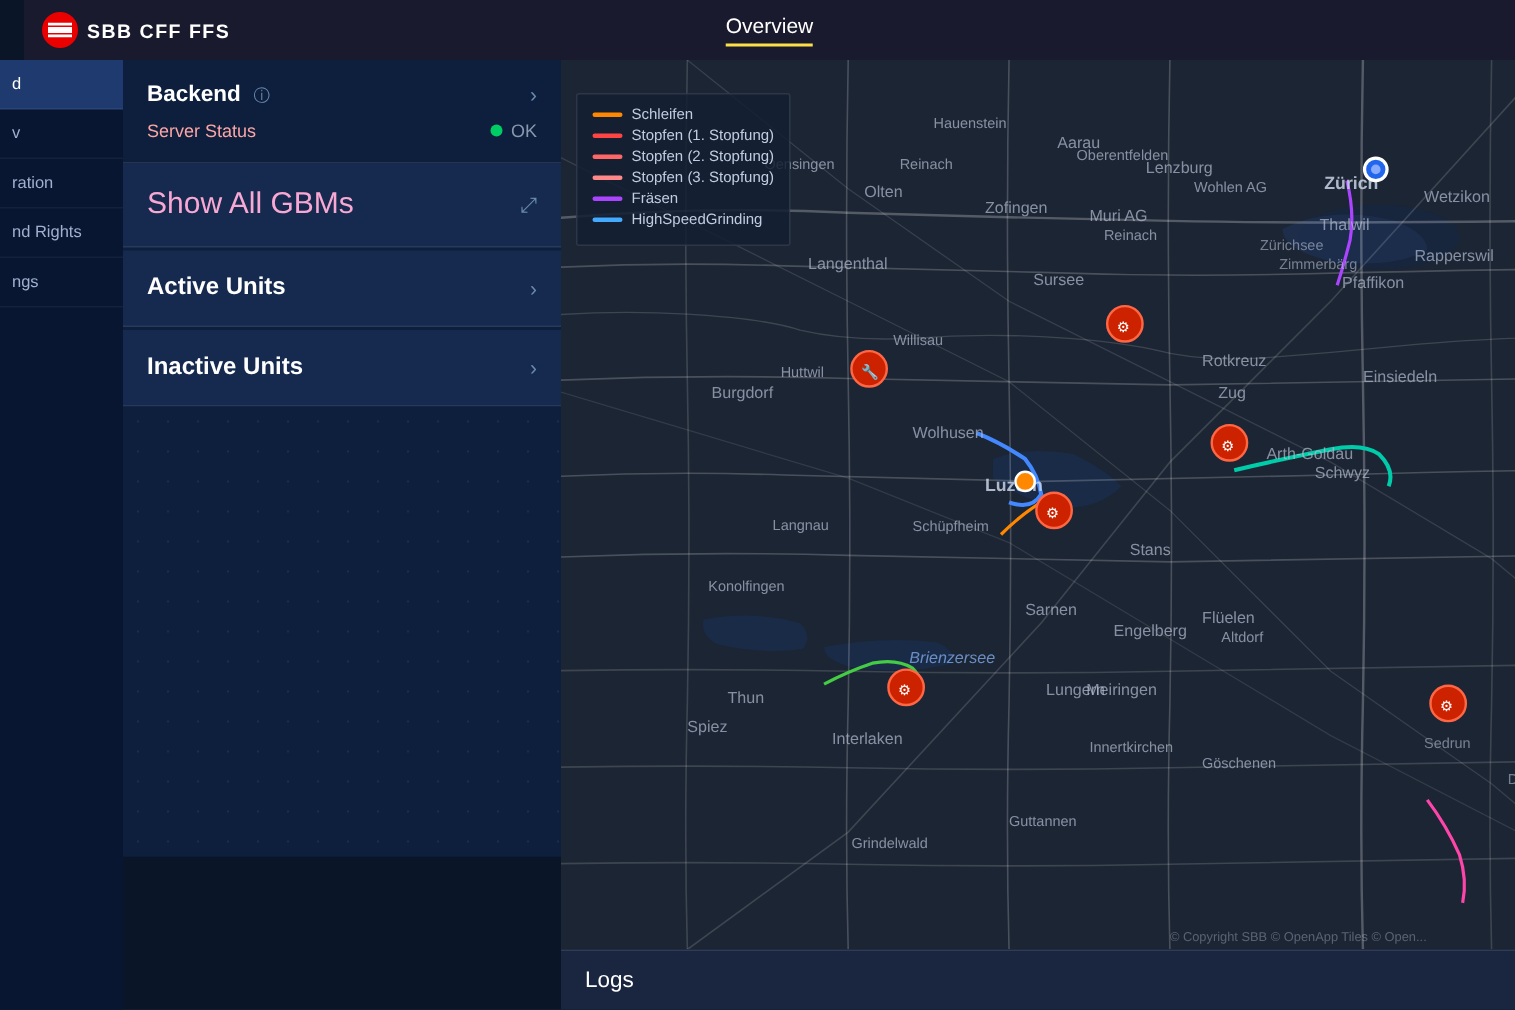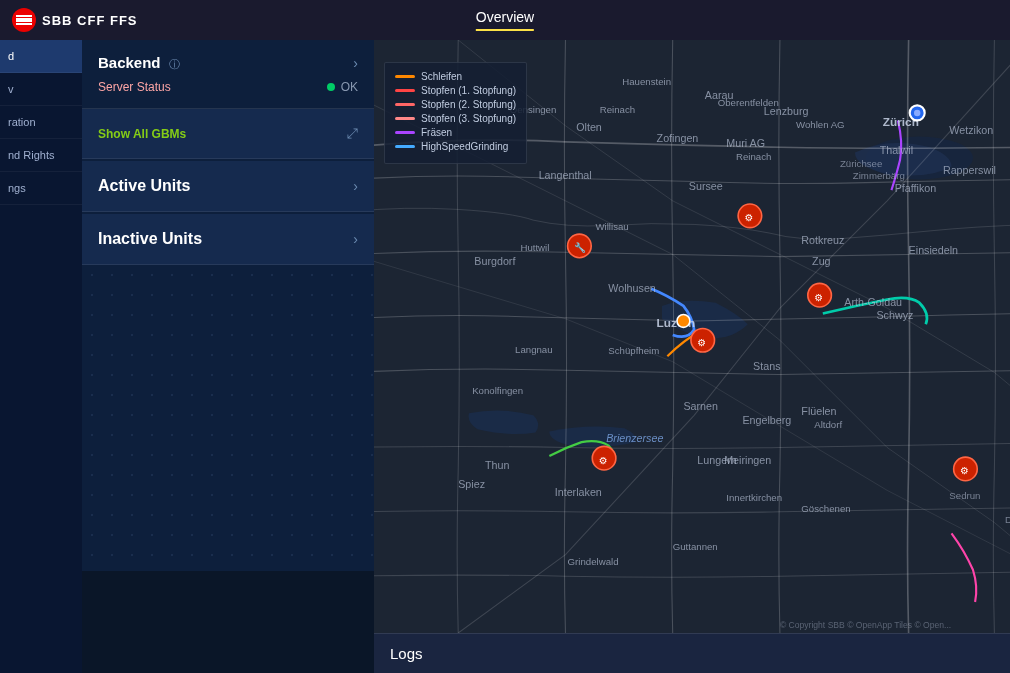--- a/index.html
+++ b/index.html
@@ -1,21 +1,21 @@
 <!DOCTYPE html>
 <html><head>
   <meta charset="utf-8">
   <style>
     * { margin: 0; padding: 0; box-sizing: border-box; }
     body { width: 1010px; height: 673px; overflow: hidden; font-family: 'Segoe UI', Arial, sans-serif; background: #0a1628; }
 
     
     .header {
       position: absolute;
-      top: 0; left: 0; right: 0;
+      top: 0; left: 16px; right: 0;
       height: 40px;
       background: #1a1a2e;
       display: flex;
       align-items: center;
       z-index: 100;
     }
     .header-logo {
       display: flex;
       align-items: center;
       padding: 0 12px;
@@ -137,23 +137,23 @@
     .show-all-section {
       background: #152a4e;
       padding: 16px;
       border-bottom: 1px solid rgba(255,255,255,0.08);
       cursor: pointer;
       display: flex;
       justify-content: space-between;
       align-items: center;
     }
     .show-all-title {
-      color: #84cc16;
-      font-size: 12px;
-      font-weight: 700;
+      color: #f9a8d4;
+      font-size: 20px;
+      font-weight: 400;
     }
     .expand-icon {
       color: #6b8ab0;
       font-size: 14px;
     }
 
     
     .unit-section {
       background: #152a4e;
       padding: 16px;

